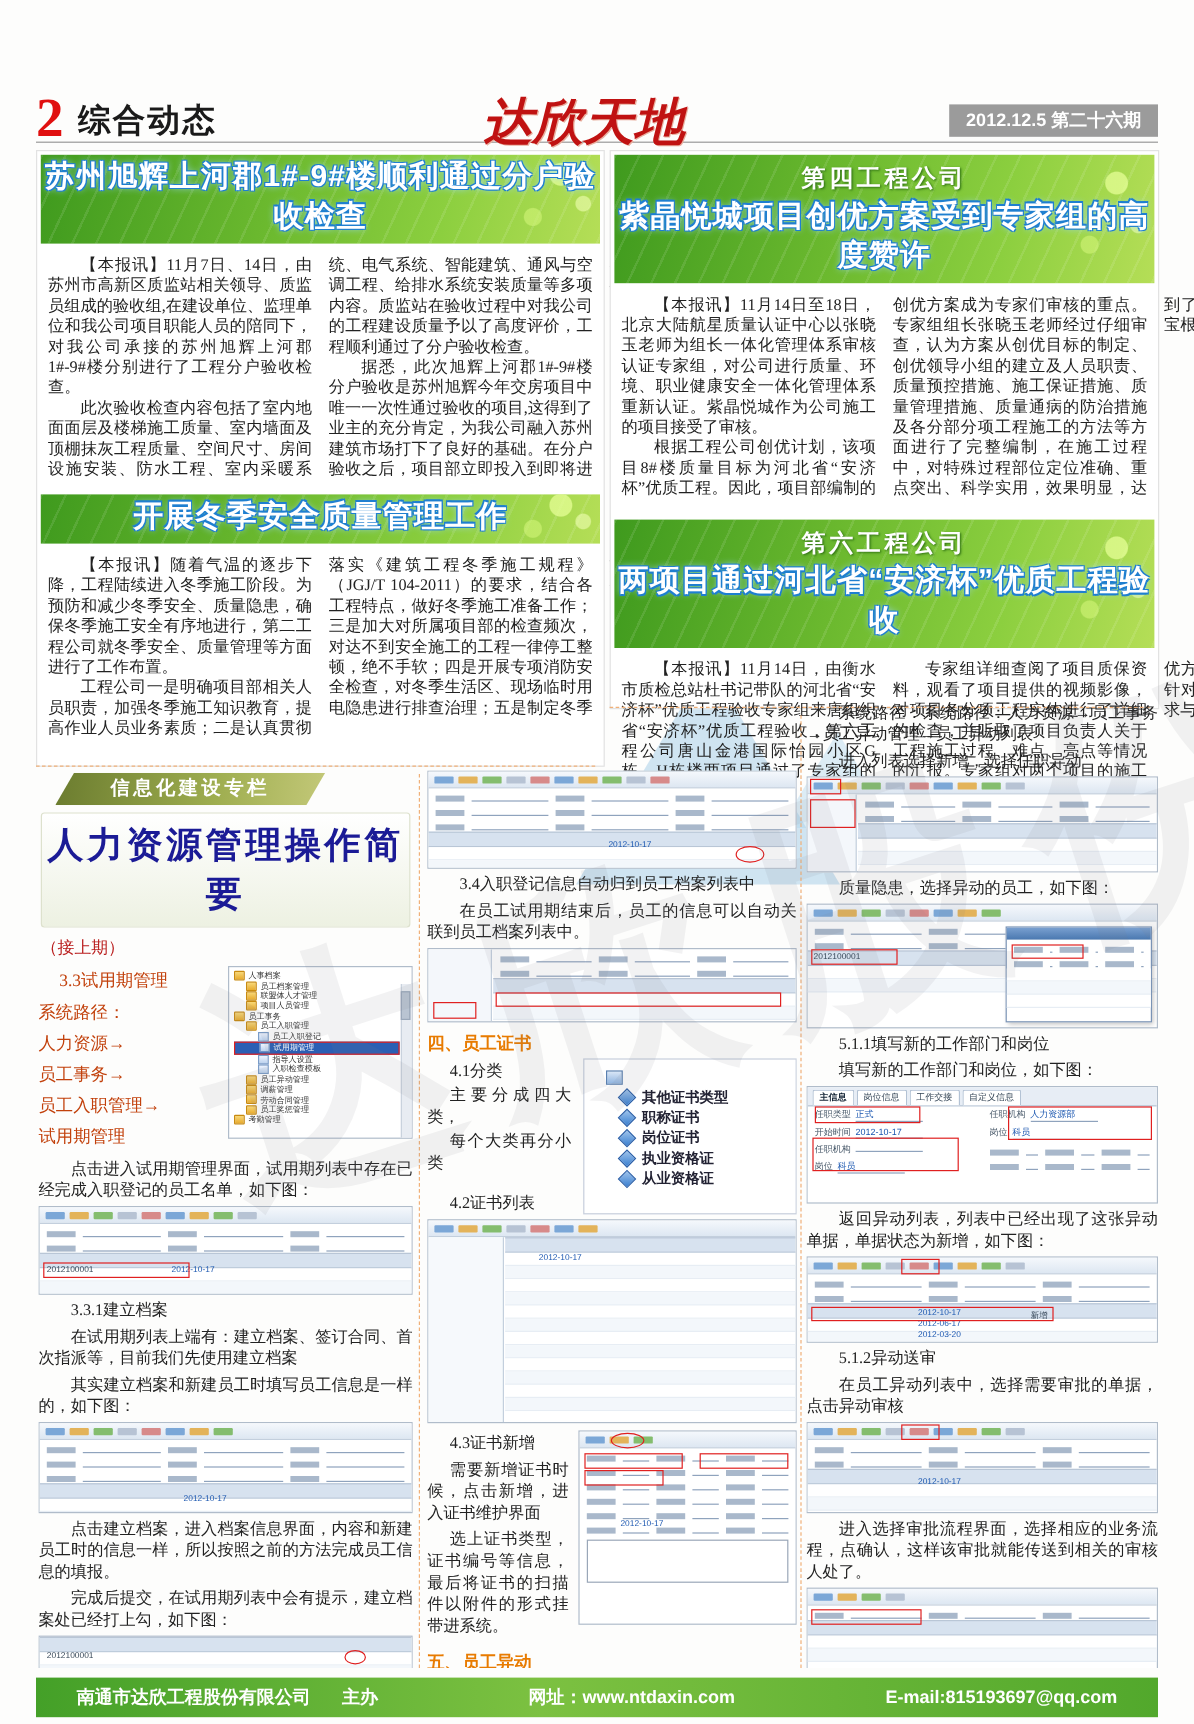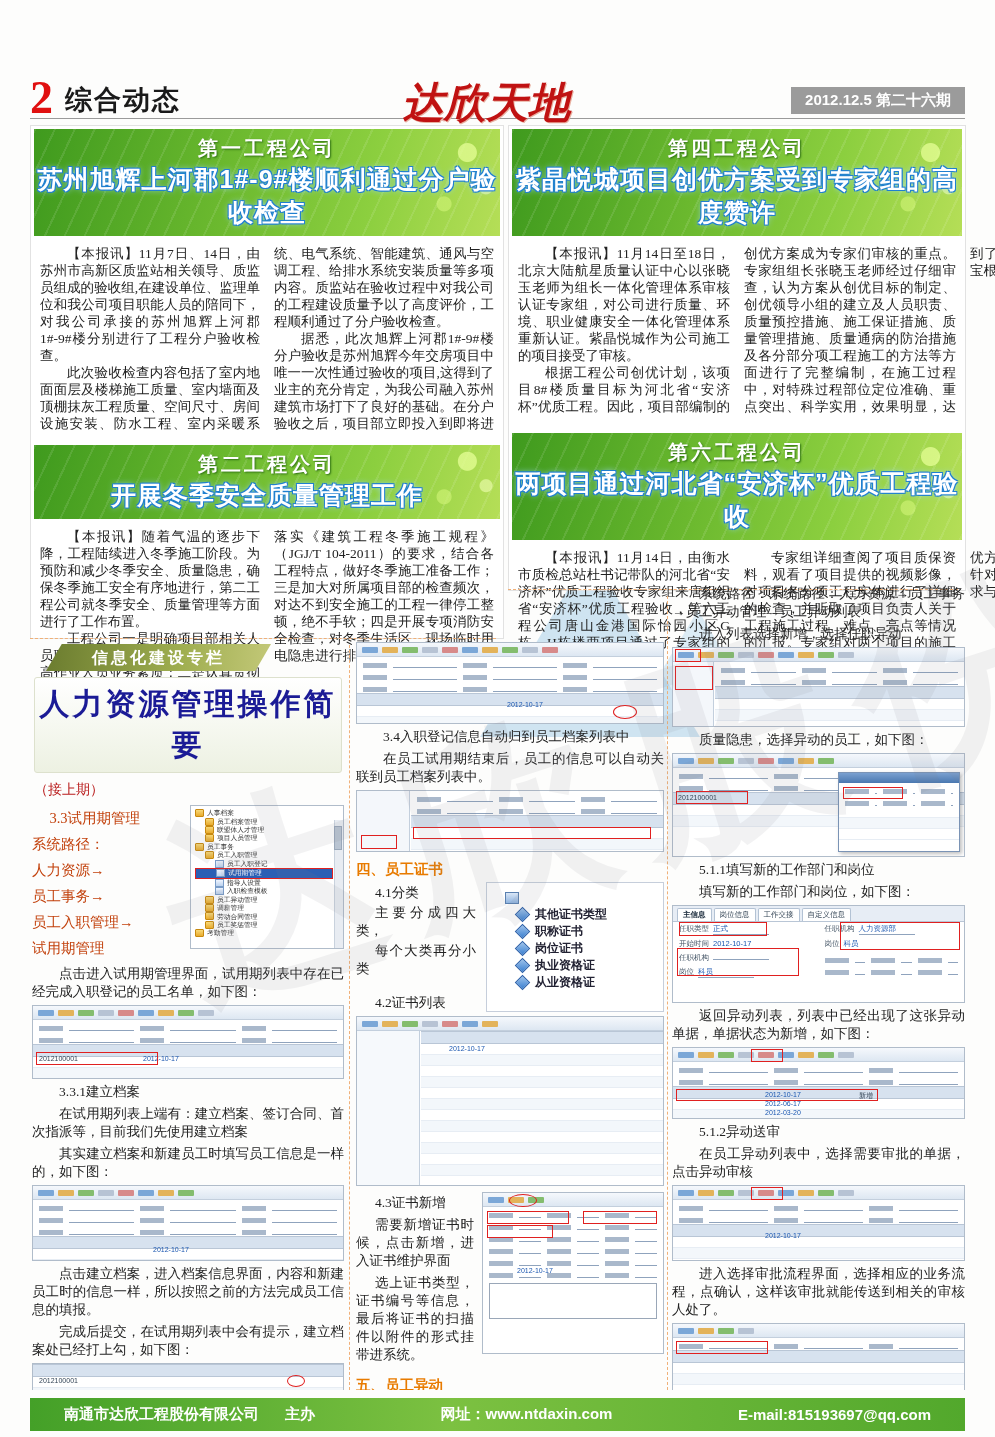--- a/index.html
+++ b/index.html
@@ -105,30 +105,28 @@
   <div class="hleft">
     <span class="pagenum">2</span>
     <span class="section">综合动态</span>
   </div>
   <div class="masthead">达欣天地</div>
   <div class="issue">2012.12.5 第二十六期</div>
 </div>
 
 <div class="artbox" style="left:30px;top:125px;width:466px;height:506px;">
   <div class="banner">
-    <span class="b-co">第一工程公司</span>
     <span class="b-hl">苏州旭辉上河郡1#-9#楼顺利通过分户验收检查</span>
   </div>
   <div class="cols" style="height:196px;">
     <p class="art">【本报讯】11月7日、14日，由苏州市高新区质监站相关领导、质监员组成的验收组,在建设单位、监理单位和我公司项目职能人员的陪同下，对我公司承接的苏州旭辉上河郡1#-9#楼分别进行了工程分户验收检查。</p>
     <p class="art">此次验收检查内容包括了室内地面面层及楼梯施工质量、室内墙面及顶棚抹灰工程质量、空间尺寸、房间设施安装、防水工程、室内采暖系统、电气系统、智能建筑、通风与空调工程、给排水系统安装质量等多项内容。质监站在验收过程中对我公司的工程建设质量予以了高度评价，工程顺利通过了分户验收检查。</p>
     <p class="art">据悉，此次旭辉上河郡1#-9#楼分户验收是苏州旭辉今年交房项目中唯一一次性通过验收的项目,这得到了业主的充分肯定，为我公司融入苏州建筑市场打下了良好的基础。在分户验收之后，项目部立即投入到即将进行的竣工初验收的准备工作中，全力确保竣工初验收顺利通过。(丁国东)</p>
   </div>
   <div class="banner">
-    <span class="b-co">第二工程公司</span>
     <span class="b-hl">开展冬季安全质量管理工作</span>
   </div>
   <div class="cols" style="height:168px;">
     <p class="art">【本报讯】随着气温的逐步下降，工程陆续进入冬季施工阶段。为预防和减少冬季安全、质量隐患，确保冬季施工安全有序地进行，第二工程公司就冬季安全、质量管理等方面进行了工作布置。</p>
     <p class="art">工程公司一是明确项目部相关人员职责，加强冬季施工知识教育，提高作业人员业务素质；二是认真贯彻落实《建筑工程冬季施工规程》（JGJ/T 104-2011）的要求，结合各工程特点，做好冬季施工准备工作；三是加大对所属项目部的检查频次，对达不到安全施工的工程一律停工整顿，绝不手软；四是开展专项消防安全检查，对冬季生活区、现场临时用电隐患进行排查治理；五是制定冬季施工生产安全管理应急预案，防止发生群起伤亡事故。（徐培黉）</p>
   </div>
 </div>
 
 <div class="artbox" style="left:508px;top:125px;width:450px;height:458px;">
   <div class="banner">

